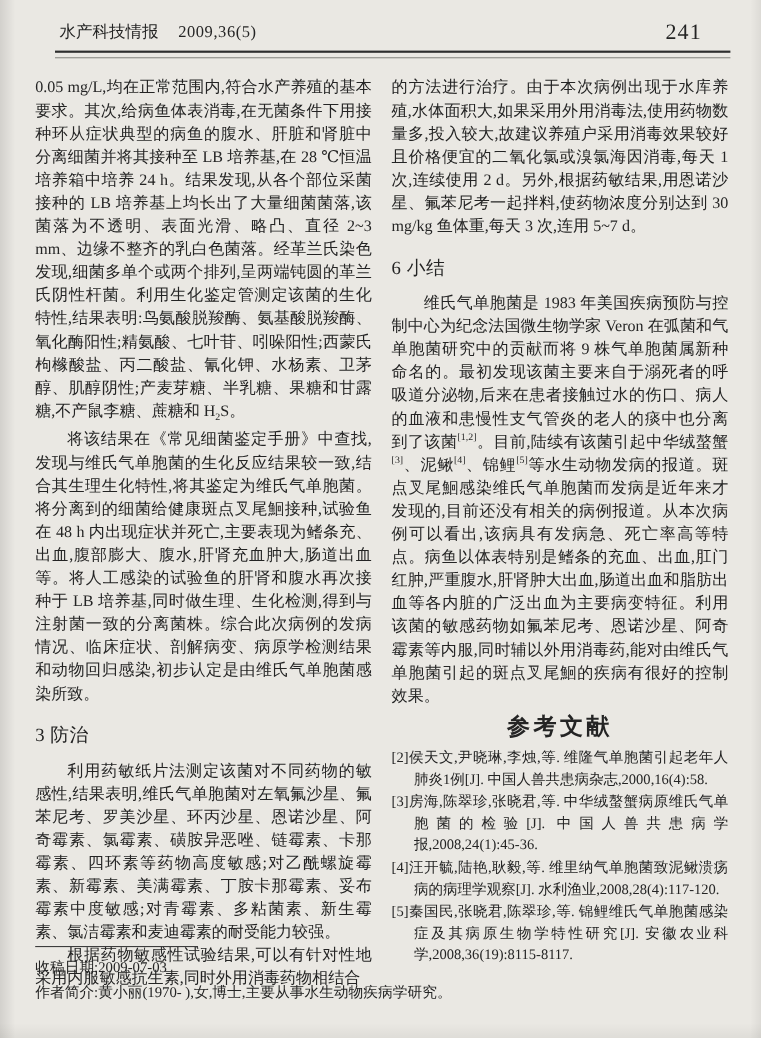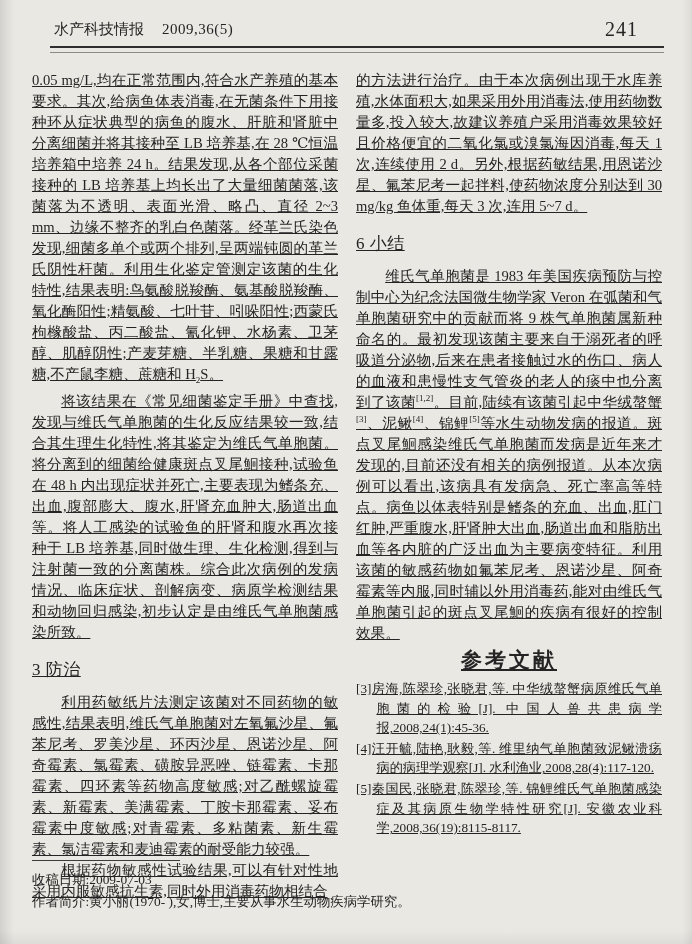--- a/index.html
+++ b/index.html
@@ -35,21 +35,20 @@
     border-bottom:1px solid #8a8a86;
   }
   .columns {
     display:flex; gap:18px; margin-top:17px;
   }
   .col {
     width:306px;
     font-size:14.6px;
     line-height:21px;
     text-align:justify;
-    text-decoration:underline;
   }
   .col p { margin:0; }
   p.indent { text-indent:2em; }
   sub { font-size:0.62em; }
   sup { font-size:9px; line-height:0; }
   h2.section {
     font-size:17px; font-weight:400;
     margin:16px 0 12px 0;
     letter-spacing:0.5px;
   }
@@ -96,20 +95,21 @@
       <p class="indent">利用药敏纸片法测定该菌对不同药物的敏感性,结果表明,维氏气单胞菌对左氧氟沙星、氟苯尼考、罗美沙星、环丙沙星、恩诺沙星、阿奇霉素、氯霉素、磺胺异恶唑、链霉素、卡那霉素、四环素等药物高度敏感;对乙酰螺旋霉素、新霉素、美满霉素、丁胺卡那霉素、妥布霉素中度敏感;对青霉素、多粘菌素、新生霉素、氯洁霉素和麦迪霉素的耐受能力较强。</p>
       <p class="indent">根据药物敏感性试验结果,可以有针对性地采用内服敏感抗生素,同时外用消毒药物相结合</p>
     </div>
 
     <div class="col">
       <p>的方法进行治疗。由于本次病例出现于水库养殖,水体面积大,如果采用外用消毒法,使用药物数量多,投入较大,故建议养殖户采用消毒效果较好且价格便宜的二氧化氯或溴氯海因消毒,每天 1 次,连续使用 2 d。另外,根据药敏结果,用恩诺沙星、氟苯尼考一起拌料,使药物浓度分别达到 30 mg/kg 鱼体重,每天 3 次,连用 5~7 d。</p>
       <h2 class="section">6 小结</h2>
       <p class="indent">维氏气单胞菌是 1983 年美国疾病预防与控制中心为纪念法国微生物学家 Veron 在弧菌和气单胞菌研究中的贡献而将 9 株气单胞菌属新种命名的。最初发现该菌主要来自于溺死者的呼吸道分泌物,后来在患者接触过水的伤口、病人的血液和患慢性支气管炎的老人的痰中也分离到了该菌<sup>[1,2]</sup>。目前,陆续有该菌引起中华绒螯蟹<sup>[3]</sup>、泥鳅<sup>[4]</sup>、锦鲤<sup>[5]</sup>等水生动物发病的报道。斑点叉尾鮰感染维氏气单胞菌而发病是近年来才发现的,目前还没有相关的病例报道。从本次病例可以看出,该病具有发病急、死亡率高等特点。病鱼以体表特别是鳍条的充血、出血,肛门红肿,严重腹水,肝肾肿大出血,肠道出血和脂肪出血等各内脏的广泛出血为主要病变特征。利用该菌的敏感药物如氟苯尼考、恩诺沙星、阿奇霉素等内服,同时辅以外用消毒药,能对由维氏气单胞菌引起的斑点叉尾鮰的疾病有很好的控制效果。</p>
       <h3 class="ref-heading">参考文献</h3>
       <div class="refs">
+          <div class="ref">[2]侯天文,尹晓琳,李烛,等. 维隆气单胞菌引起老年人肺炎1例[J]. 中国人兽共患病杂志,2000,16(4):58.</div>
           <div class="ref">[3]房海,陈翠珍,张晓君,等. 中华绒螯蟹病原维氏气单胞菌的检验[J]. 中国人兽共患病学报,2008,24(1):45-36.</div>
           <div class="ref">[4]汪开毓,陆艳,耿毅,等. 维里纳气单胞菌致泥鳅溃疡病的病理学观察[J]. 水利渔业,2008,28(4):117-120.</div>
           <div class="ref">[5]秦国民,张晓君,陈翠珍,等. 锦鲤维氏气单胞菌感染症及其病原生物学特性研究[J]. 安徽农业科学,2008,36(19):8115-8117.</div>
         </div>
     </div>
 
   </div>
 
   <div class="footnote">
     <div class="footnote-rule"></div>

